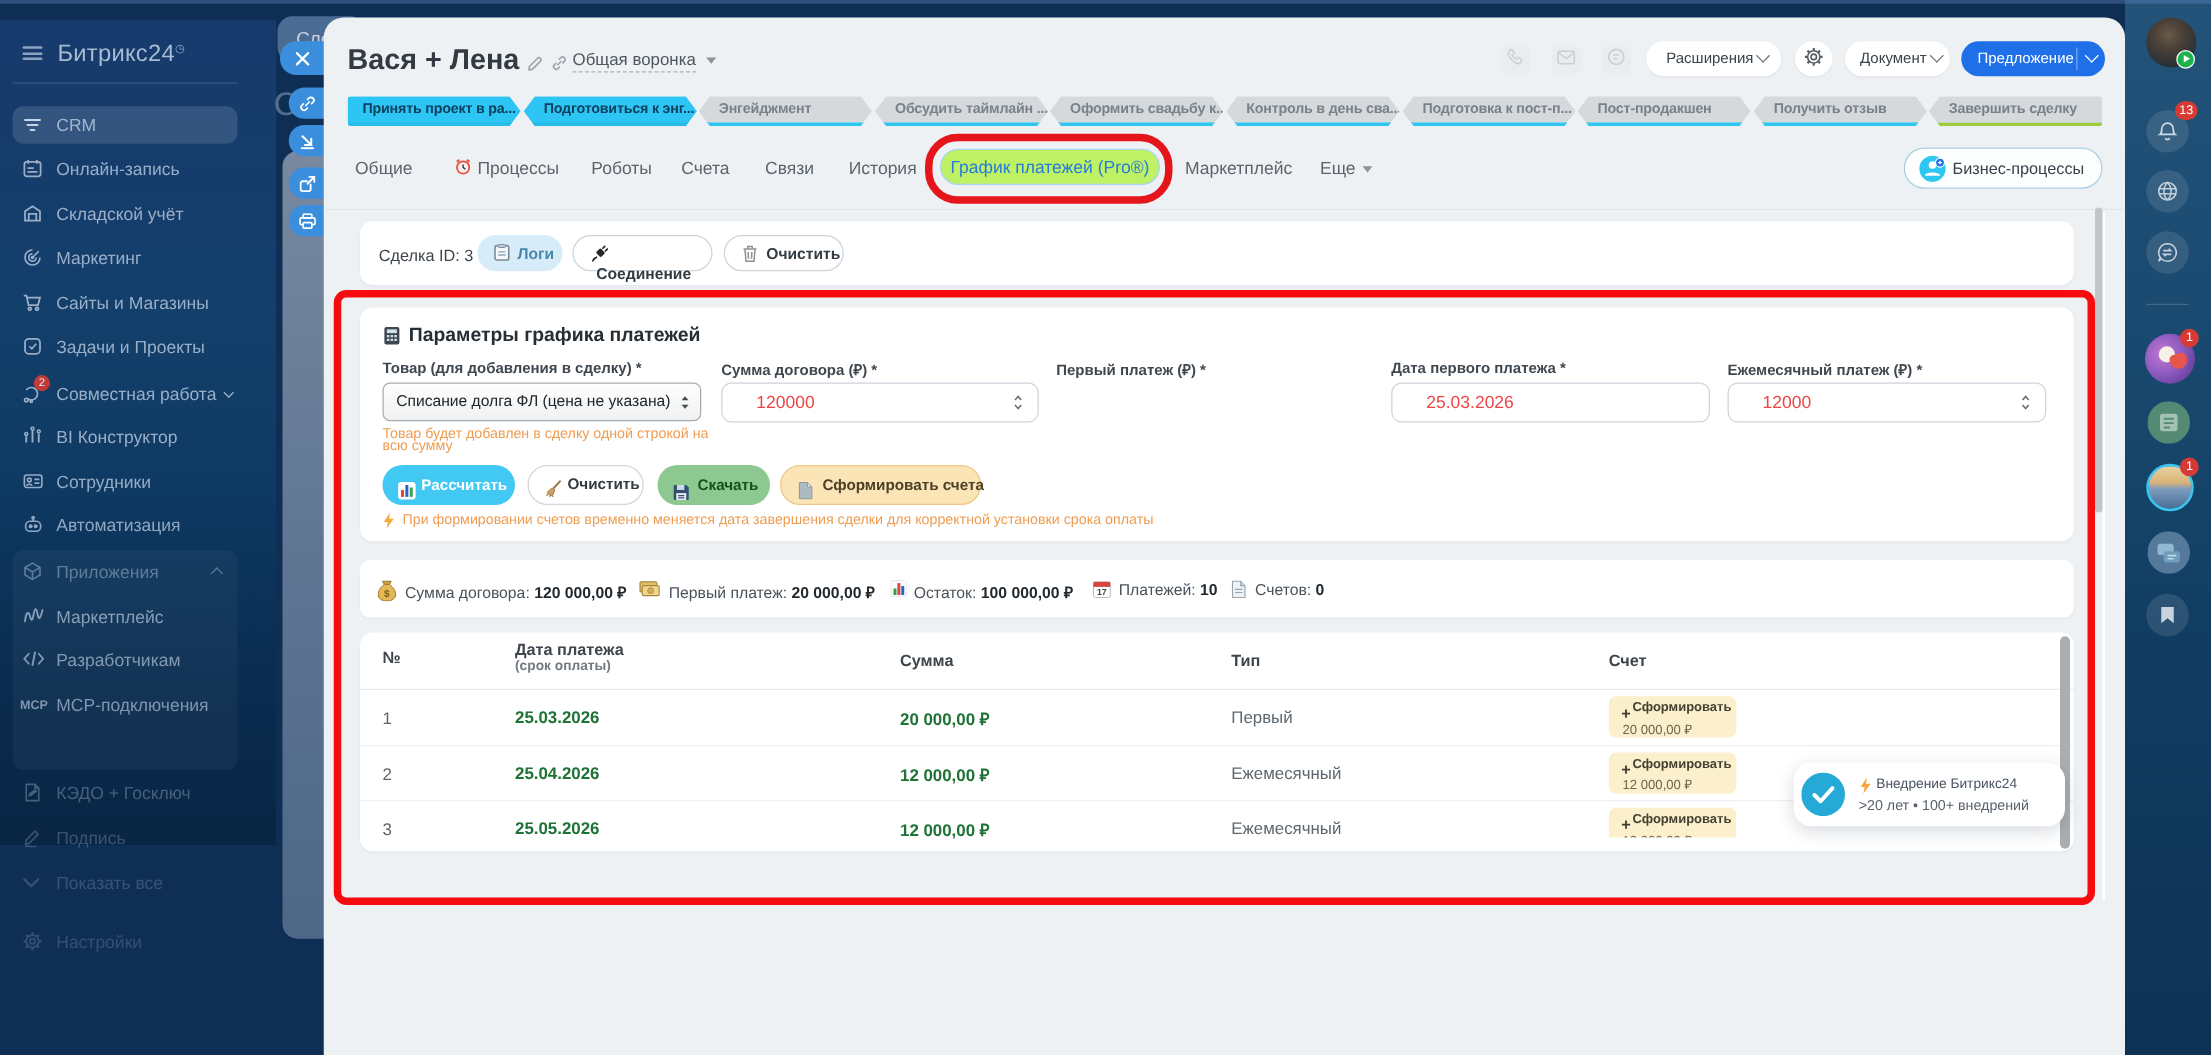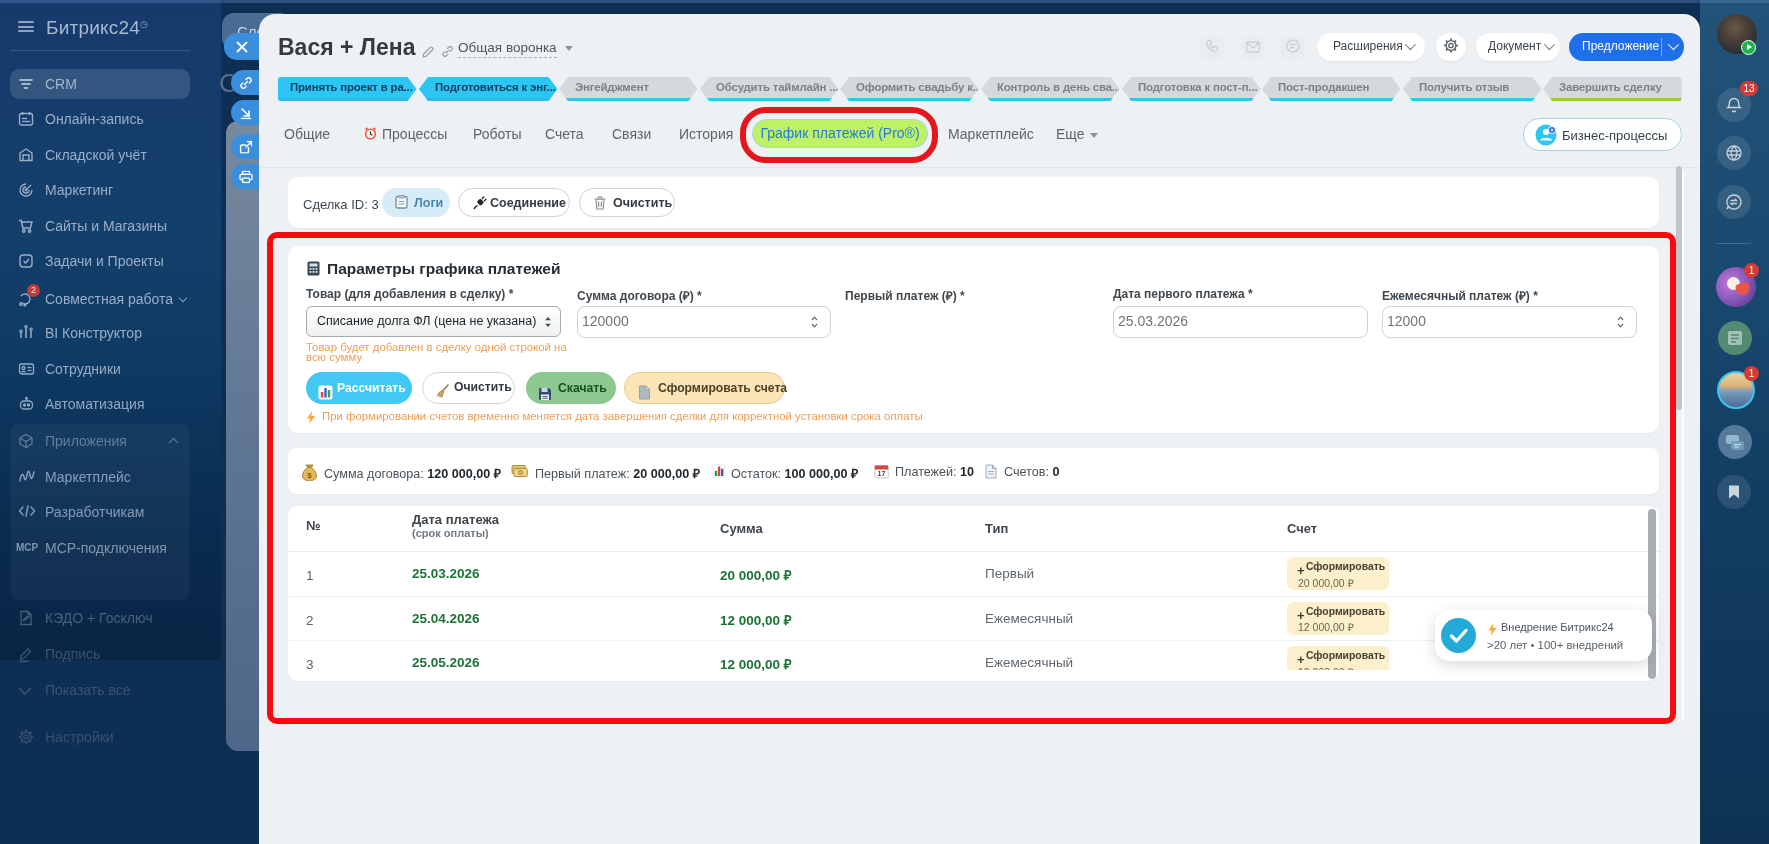--- a/index.html
+++ b/index.html
@@ -1,19 +1,19 @@
 <!DOCTYPE html>
 <html><head><meta charset="utf-8">
 <style>
 *{margin:0;padding:0;box-sizing:border-box;font-family:"Liberation Sans",sans-serif;}
 html,body{width:1769px;height:844px;overflow:hidden;background:#0e2e54;}
 #page{position:absolute;left:0;top:0;width:1769px;height:844px;}
 .abs{position:absolute;}
 
-#sidebar{left:0;top:0;width:221px;height:660px;background:linear-gradient(180deg,#173a6c 0%,#133f6b 35%,#0e3a63 55%,#0a2c50 80%,#092544 100%);}
+#sidebar{left:0;top:16px;width:221px;height:660px;background:linear-gradient(180deg,#173a6c 0%,#133f6b 35%,#0e3a63 55%,#0a2c50 80%,#092544 100%);}
 #sidebar .logo{left:46px;top:17px;font-size:19px;color:#a7bad2;letter-spacing:.2px;}
 #sidebar .logo sup{font-size:9px;color:#8ba2c0;}
 .burger{left:18px;top:21px;width:16px;height:11px;}
 .burger i{display:block;height:2px;background:#8ca3c2;border-radius:1px;margin-bottom:2.5px;}
 .sdiv{left:10px;top:50px;width:180px;height:1px;background:rgba(255,255,255,.14);}
 .mrow{left:0;width:221px;height:35px;}
 .mrow .mic{position:absolute;left:18px;top:50%;transform:translateY(-50%);width:16px;height:16px;}
 .mrow .mlb{position:absolute;left:45px;top:50%;transform:translateY(-50%);font-size:14px;color:#a9bbd2;white-space:nowrap;}
 .mact{left:10px;top:69px;width:180px;height:30px;background:rgba(255,255,255,.13);border-radius:9px;}
 .appsec{left:10px;top:424px;width:180px;height:176px;background:rgba(255,255,255,.04);border-radius:9px;}
@@ -44,21 +44,21 @@
 .hact{top:33px;height:28px;background:#fff;border-radius:14px;box-shadow:0 1px 2px rgba(40,60,80,.08);font-size:12px;color:#3a424a;}
 .faint{top:36px;width:24px;height:24px;background:#e9edf0;border-radius:7px;}
 .caret{display:inline-block;width:8px;height:8px;border-right:1.7px solid #6b747d;border-bottom:1.7px solid #6b747d;transform:rotate(45deg) translateY(-2px);}
 
 .card{left:288px;width:1371px;background:#fff;border-radius:10px;box-shadow:0 1px 2px rgba(50,70,90,.05);}
 #redbig{left:267px;top:232px;width:1409px;height:492px;border:6px solid #f60c0e;border-radius:10px;z-index:30;}
 .pillbtn{position:absolute;top:188px;height:29px;border-radius:15px;font-size:12.5px;font-weight:700;color:#333b42;background:#fff;border:1.5px solid #ccd3d9;}
 .pillbtn .t{position:absolute;top:50%;transform:translateY(-50%);white-space:nowrap;}
 
 .flabel{top:287px;font-size:12px;font-weight:700;color:#40484f;white-space:nowrap;}
-.finput{top:306px;height:32px;background:#fff;border:1.5px solid #ccd4db;border-radius:8px;font-size:14px;color:#737373;line-height:29px;padding-left:4px;}
+.finput{top:306px;height:32px;background:#fff;border:1.5px solid #ccd4db;border-radius:8px;font-size:14px;color:#ef4444;line-height:29px;padding-left:27px;}
 .stepper{position:absolute;right:8px;top:5px;width:13px;height:20px;}
 .orange{color:#ef9d52;font-size:11.4px;white-space:nowrap;}
 .abtn{top:372px;height:32px;border-radius:16px;font-size:12.2px;white-space:nowrap;font-weight:700;line-height:32px;}
 
 .th{font-size:13px;font-weight:700;color:#3e454d;}
 .trow .num{color:#5b636b;font-size:13.5px;}
 .green{color:#1d7235;font-weight:700;font-size:13.5px;}
 .gray{color:#5f6870;font-size:13.5px;}
 .formbtn{left:1287px;width:102px;height:33px;background:#fcf0cc;border-radius:6px;}
 .formbtn .l1{position:absolute;left:11px;top:4px;font-size:10.4px;font-weight:700;color:#454033;white-space:nowrap;}
@@ -438,21 +438,21 @@
     </div>
 <div class="pillbtn abs" style="left:458px;width:112px;">
       <span style="position:absolute;left:14px;top:7px;"><svg width="14" height="14" viewBox="0 0 14 14">
           <rect x="4.6" y="3.6" width="5.6" height="5.2" rx="1.4" transform="rotate(45 7.4 6.2)" fill="#26282a"></rect>
           <g stroke="#26282a" stroke-width="1.4" fill="none" stroke-linecap="round">
             <path d="M9.3 2.6 L10.8 1.1"></path>
             <path d="M11.4 4.7 L12.9 3.2"></path>
             <path d="M4.2 9.8 C3.4 10.6 2.4 10.2 1.3 12.6"></path>
           </g>
         </svg></span>
-      <span class="t" style="left:31px;">Соединение</span>
+      <span class="t" style="left:18px;margin-top:16px;">Соединение</span>
     </div>
 <div class="pillbtn abs" style="left:579px;width:96px;">
       <span style="position:absolute;left:14px;top:6.5px;"><svg width="12" height="14" viewBox="0 0 12 14">
           <g fill="none" stroke="#8a9298" stroke-width="1.2">
             <path d="M2 3.5 L2.8 13 h6.4 L10 3.5"></path>
             <line x1="0.8" y1="3.2" x2="11.2" y2="3.2"></line>
             <path d="M4.2 3 V1.2 h3.6 V3"></path>
             <line x1="4.5" y1="5.5" x2="4.8" y2="11"></line>
             <line x1="7.5" y1="5.5" x2="7.2" y2="11"></line>
           </g>

